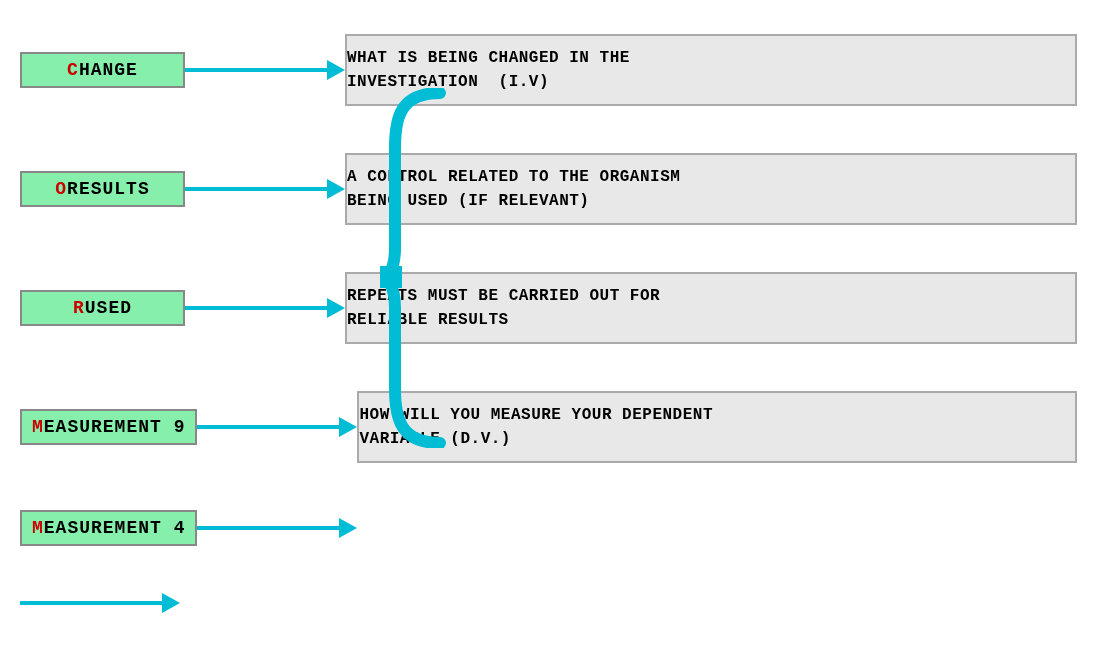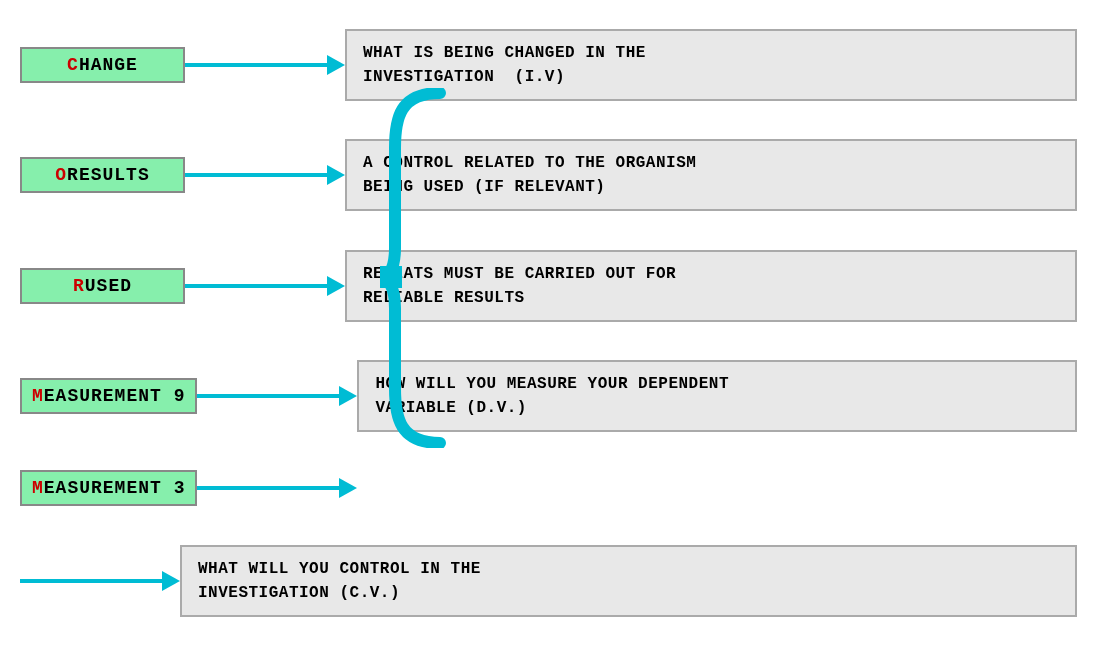--- a/index.html
+++ b/index.html
@@ -45,21 +45,21 @@
     }
 
     .label-box .first-letter {
       color: #cc0000;
       font-weight: bold;
     }
 
     .description-box {
       background: #e8e8e8;
       border: 2px solid #aaa;
-      padding: 10px 16px;
+      padding: 10px 0;
       font-size: 16px;
       font-family: 'Courier New', Courier, monospace;
       font-weight: bold;
       letter-spacing: 0.5px;
       line-height: 1.5;
       flex: 1;
       min-height: 60px;
       display: flex;
       align-items: center;
     }
@@ -156,36 +156,35 @@
         <div class="line"></div>
         <div class="head"></div>
       </div>
       <div class="description-box">HOW WILL YOU MEASURE YOUR DEPENDENT<br>VARIABLE (D.V.)</div>
     </div>
   </div>
 
   <div class="row">
     <div class="row-content">
       <div class="label-box">
-        <span class="first-letter">M</span><span>EASUREMENT 3</span>
-      </div>
-      <div class="simple-arrow">
-        <div class="line"></div>
-        <div class="head"></div>
-      </div>
-    </div>
-  </div>
-
-  <div class="row">
-    <div class="row-content">
-      <div class="simple-arrow">
-        <div class="line"></div>
-        <div class="head"></div>
-      </div>
-      <div class="description-box">WHAT WILL YOU CONTROL IN THE<br>INVESTIGATION (C.V.)</div>
+        <span class="first-letter">M</span><span>EASUREMENT 4</span>
+      </div>
+      <div class="simple-arrow">
+        <div class="line"></div>
+        <div class="head"></div>
+      </div>
+    </div>
+  </div>
+
+  <div class="row">
+    <div class="row-content">
+      <div class="simple-arrow">
+        <div class="line"></div>
+        <div class="head"></div>
+      </div>
     </div>
   </div>
 
   <svg class="bracket-svg" viewBox="0 0 80 360" preserveAspectRatio="none">
 
     <path d="
       M 60 5
       C 20 5, 15 30, 15 60
       L 15 160
       C 15 185, 5 190, 5 190

